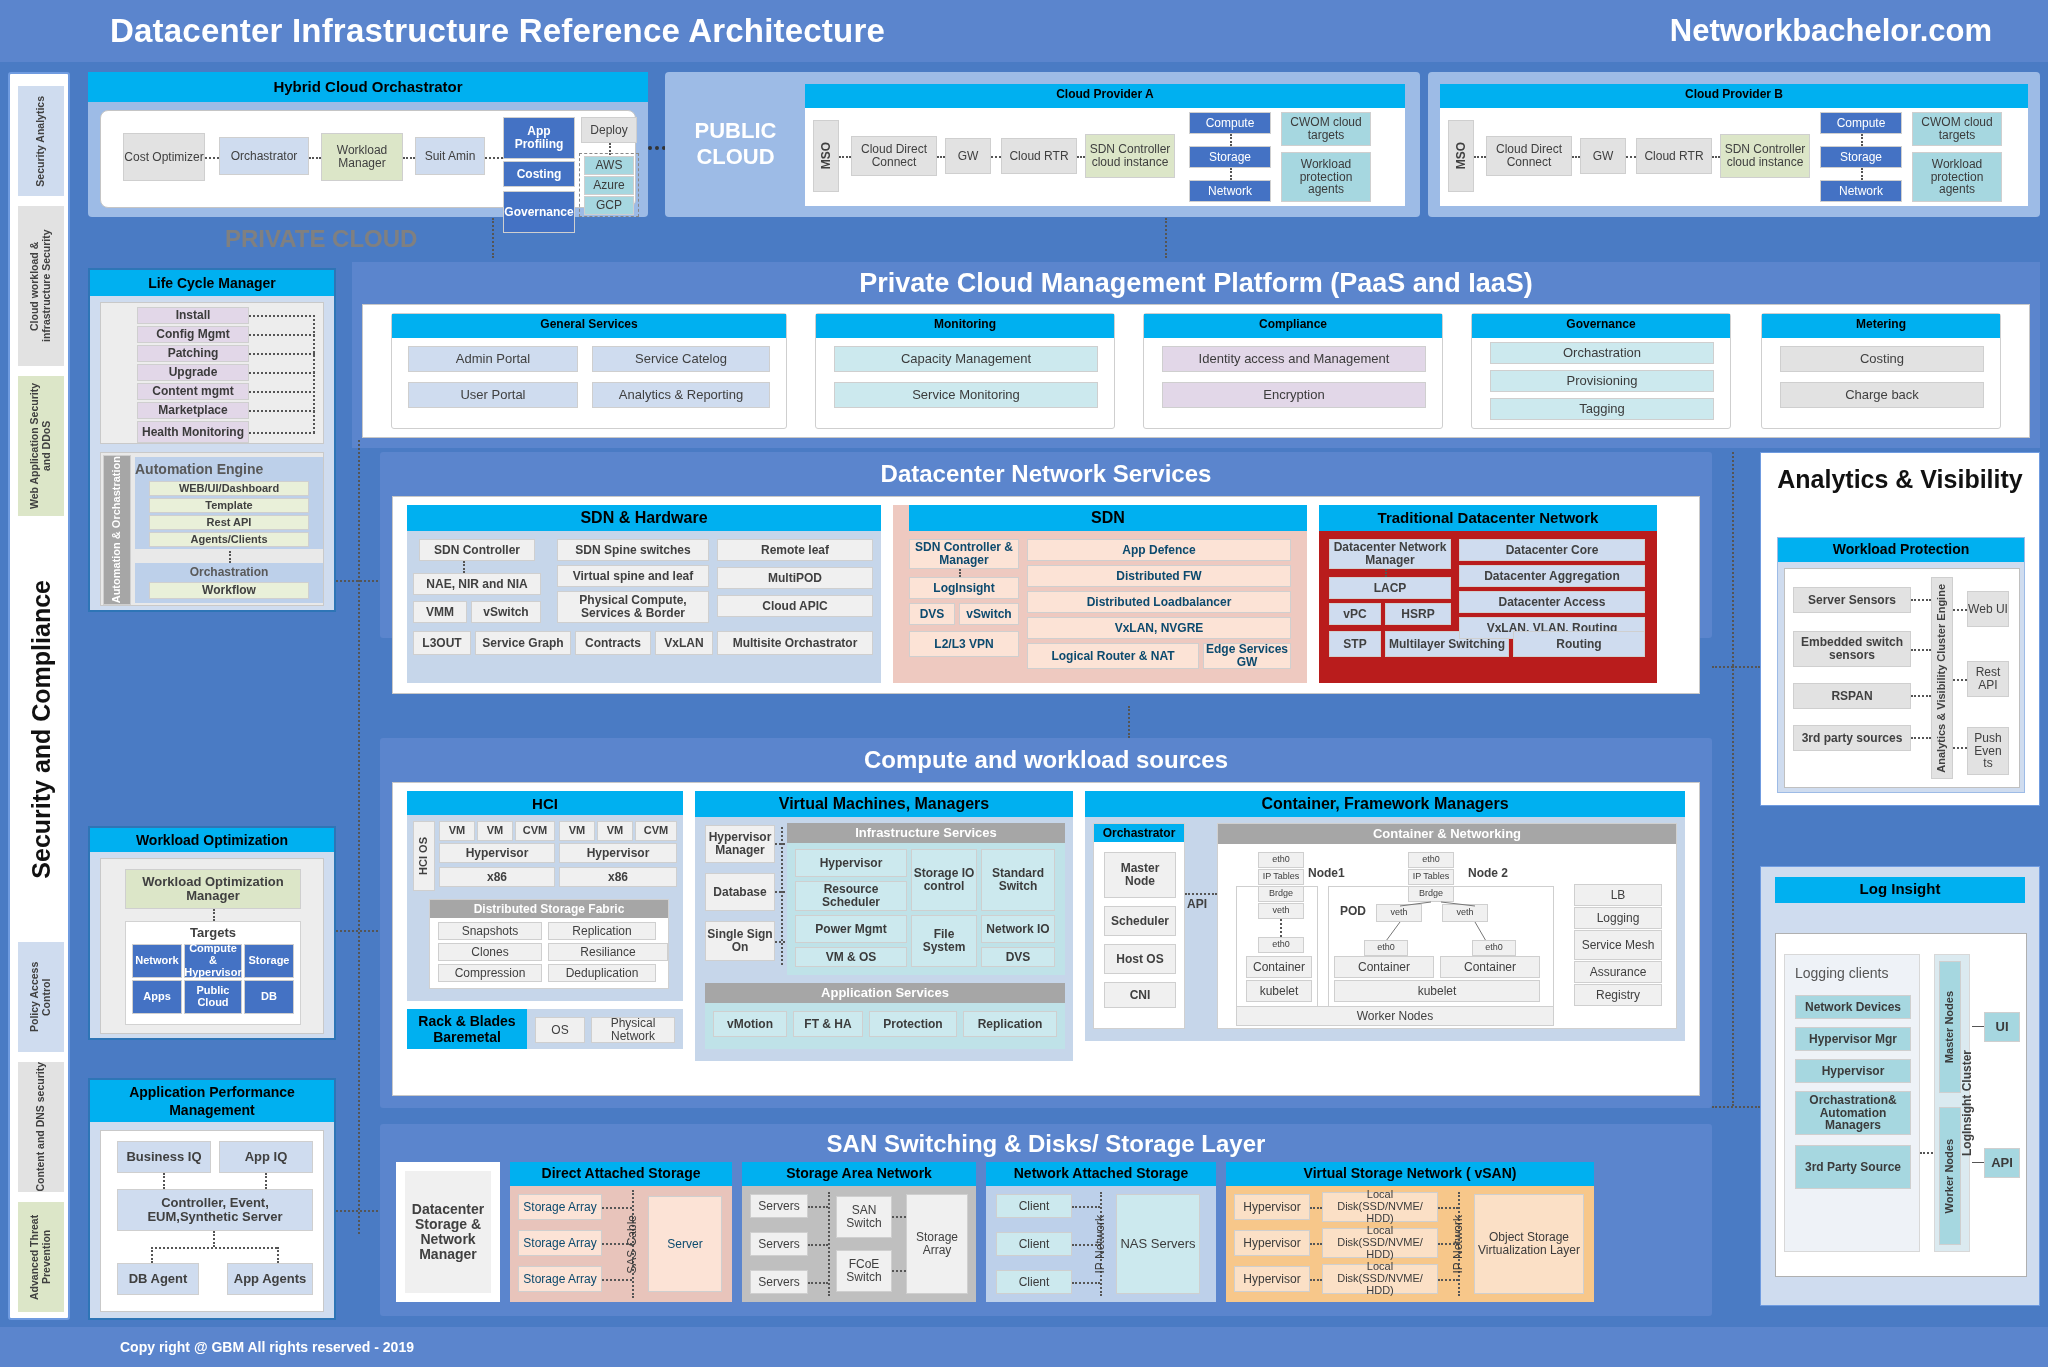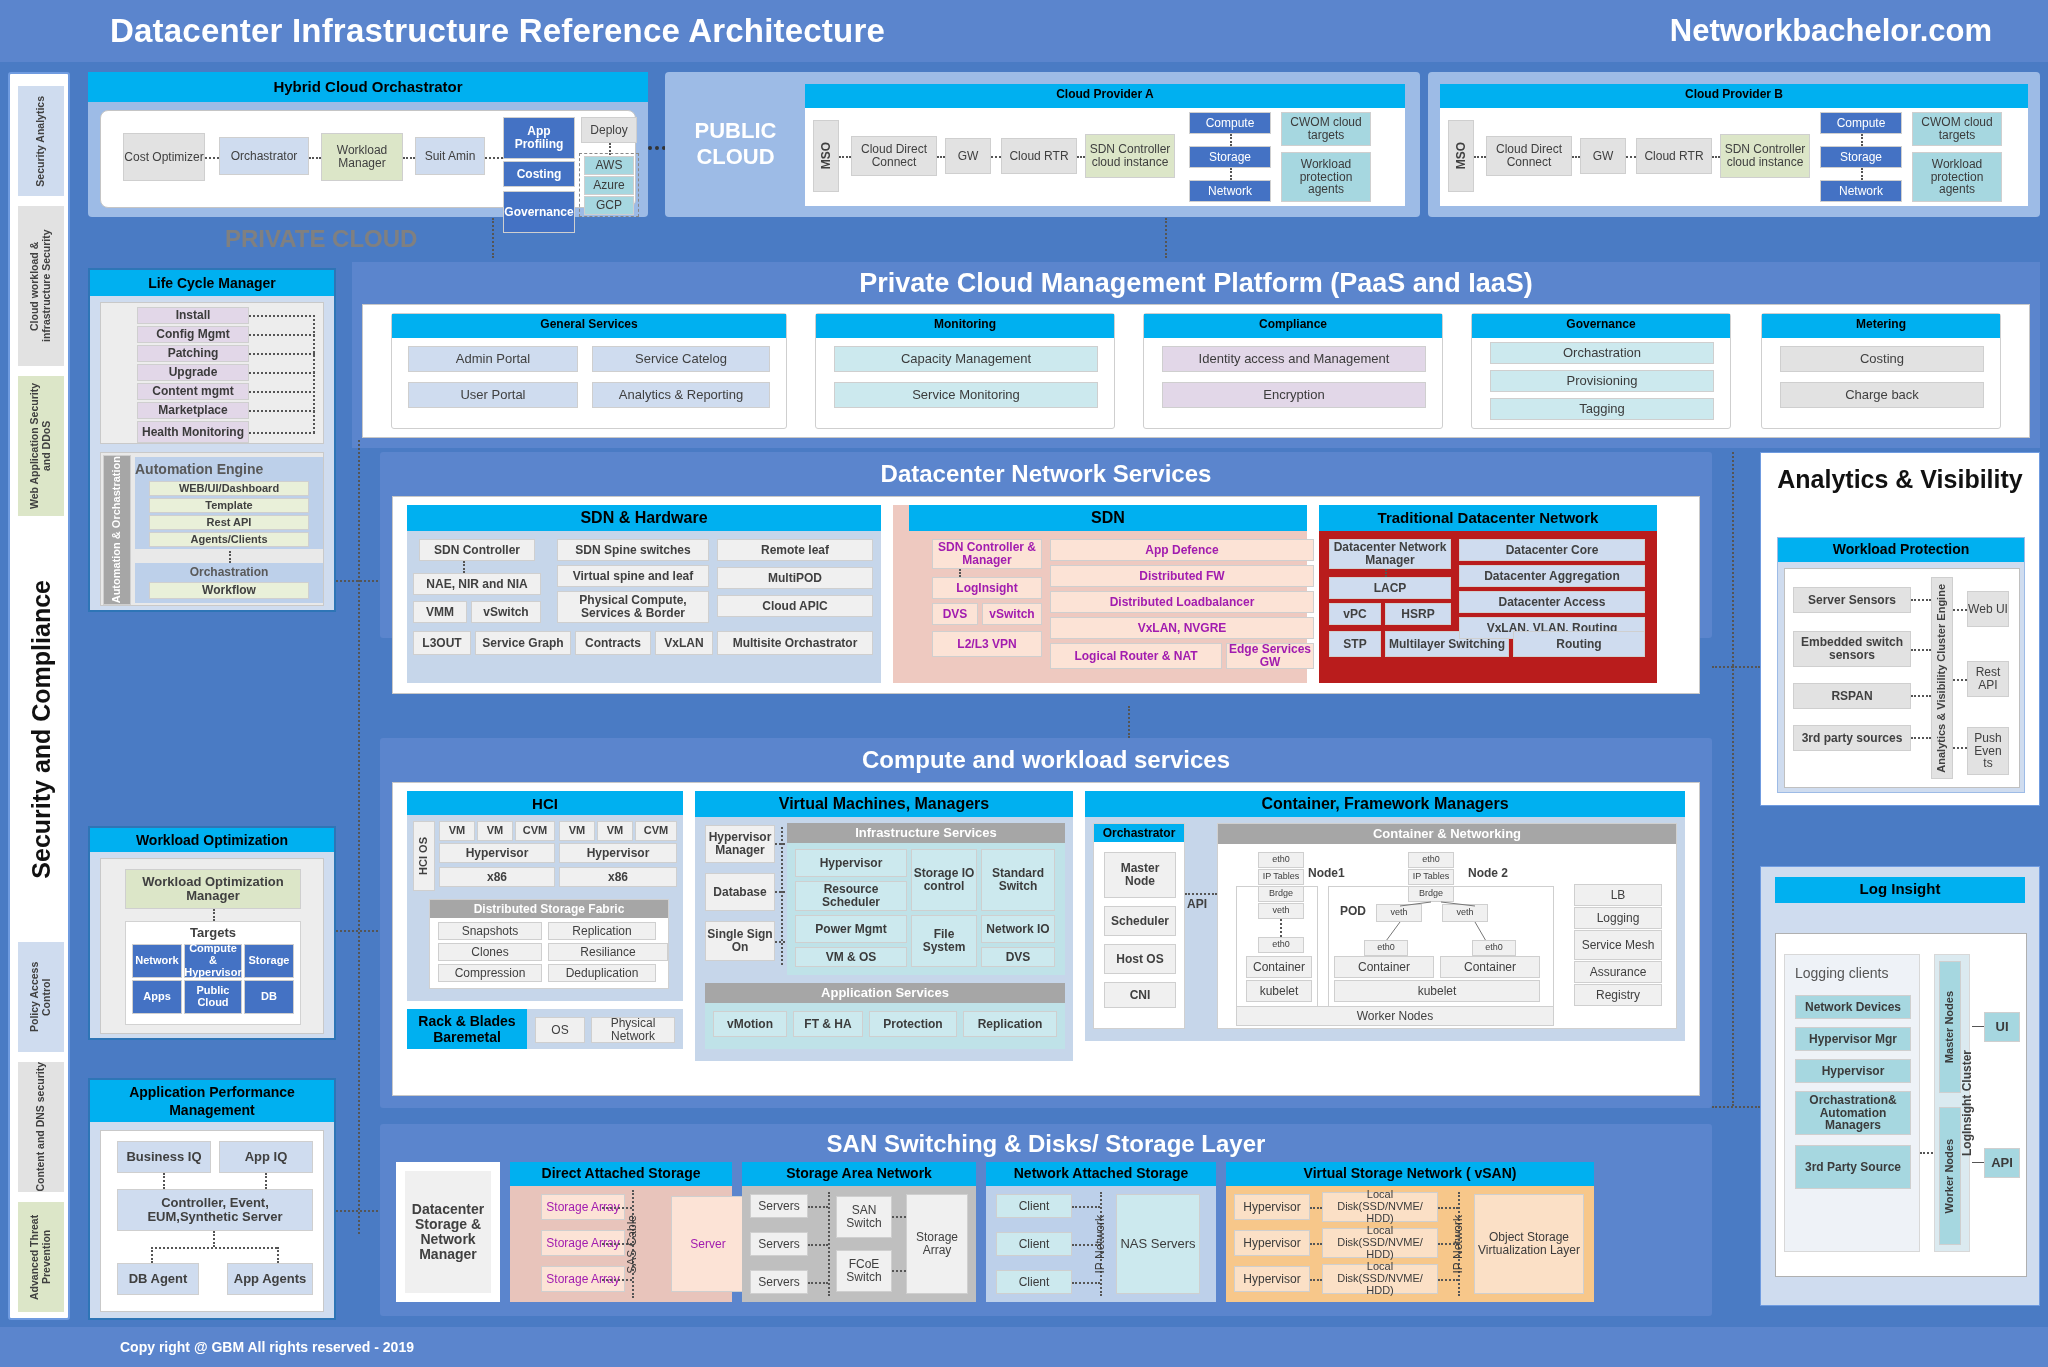--- a/index.html
+++ b/index.html
@@ -21,21 +21,21 @@
 
   
   .g  { background:#e2e2e2; color:#404040; }    
   .lg { background:#f0f0f0; color:#404040; }
   .bl { background:#cfdcef; color:#404040; }
   .db { background:#4472c4; color:#fff; }       
   .gn { background:#dce6c8; color:#404040; }    
   .gn2{ background:#e9f0d9; color:#404040; }
   .cy { background:#a6d7e0; color:#3b3b3b; }    
   .cy2{ background:#cce9ee; color:#3b3b3b; }
-  .pk { background:#fce3d6; color:#a21caf;margin-left:23px; }    
+  .pk { background:#fce3d6; color:#0c4a6e; }    
   .pu { background:#e2d7e8; color:#3b3b3b; }    
   .or { background:#fbe0c6; color:#3b3b3b; }
   .wt { background:#fff; color:#3b3b3b; }
 
   .vert { writing-mode:vertical-rl; transform:rotate(180deg); }
 
   
   .rail { position:absolute; left:8px; top:72px; width:62px; height:1248px; background:#fff; border:2px solid #6f9be0; border-radius:3px; }
   .rail .chip { position:absolute; left:8px; width:46px; display:flex; align-items:center; justify-content:center; text-align:center;
                 font-size:10.5px; font-weight:bold; line-height:1.12; }
@@ -366,21 +366,21 @@
       </div>
     </div>
   </div>
   <div class="dot" style="left:1128px;top:706px;height:32px;"></div>
   <div class="dot" style="left:1732px;top:452px;height:214px;"></div>
   <div class="dotH" style="left:1712px;top:666px;width:48px;"></div>
   <div class="dot" style="left:1732px;top:666px;height:440px;"></div>
   <div class="dotH" style="left:1712px;top:1106px;width:48px;"></div>
 
   <div class="cws">
-    <div class="sect-title" style="padding-top:8px;">Compute and workload services</div>
+    <div class="sect-title" style="padding-top:8px;">Compute and workload sources</div>
     <div style="position:absolute;left:12px;top:44px;width:1308px;height:314px;background:#fff;border:1px solid #c8c8c8;">
 
       <div style="position:absolute;left:14px;top:8px;width:276px;height:210px;background:#c6d6ea;">
         <div class="cap" style="height:24px;font-size:15px;">HCI</div>
         <div class="box lg" style="position:absolute;left:6px;top:30px;width:22px;height:70px;font-size:11px;font-weight:bold;">
             <span class="vert">HCI OS</span>
           </div>
         <div class="box lg" style="position:absolute;left:32px;top:30px;width:36px;height:20px;font-size:11px;font-weight:bold;">VM</div>
         <div class="box lg" style="position:absolute;left:70px;top:30px;width:36px;height:20px;font-size:11px;font-weight:bold;">VM</div>
         <div class="box lg" style="position:absolute;left:108px;top:30px;width:40px;height:20px;font-size:11px;font-weight:bold;">CVM</div>

